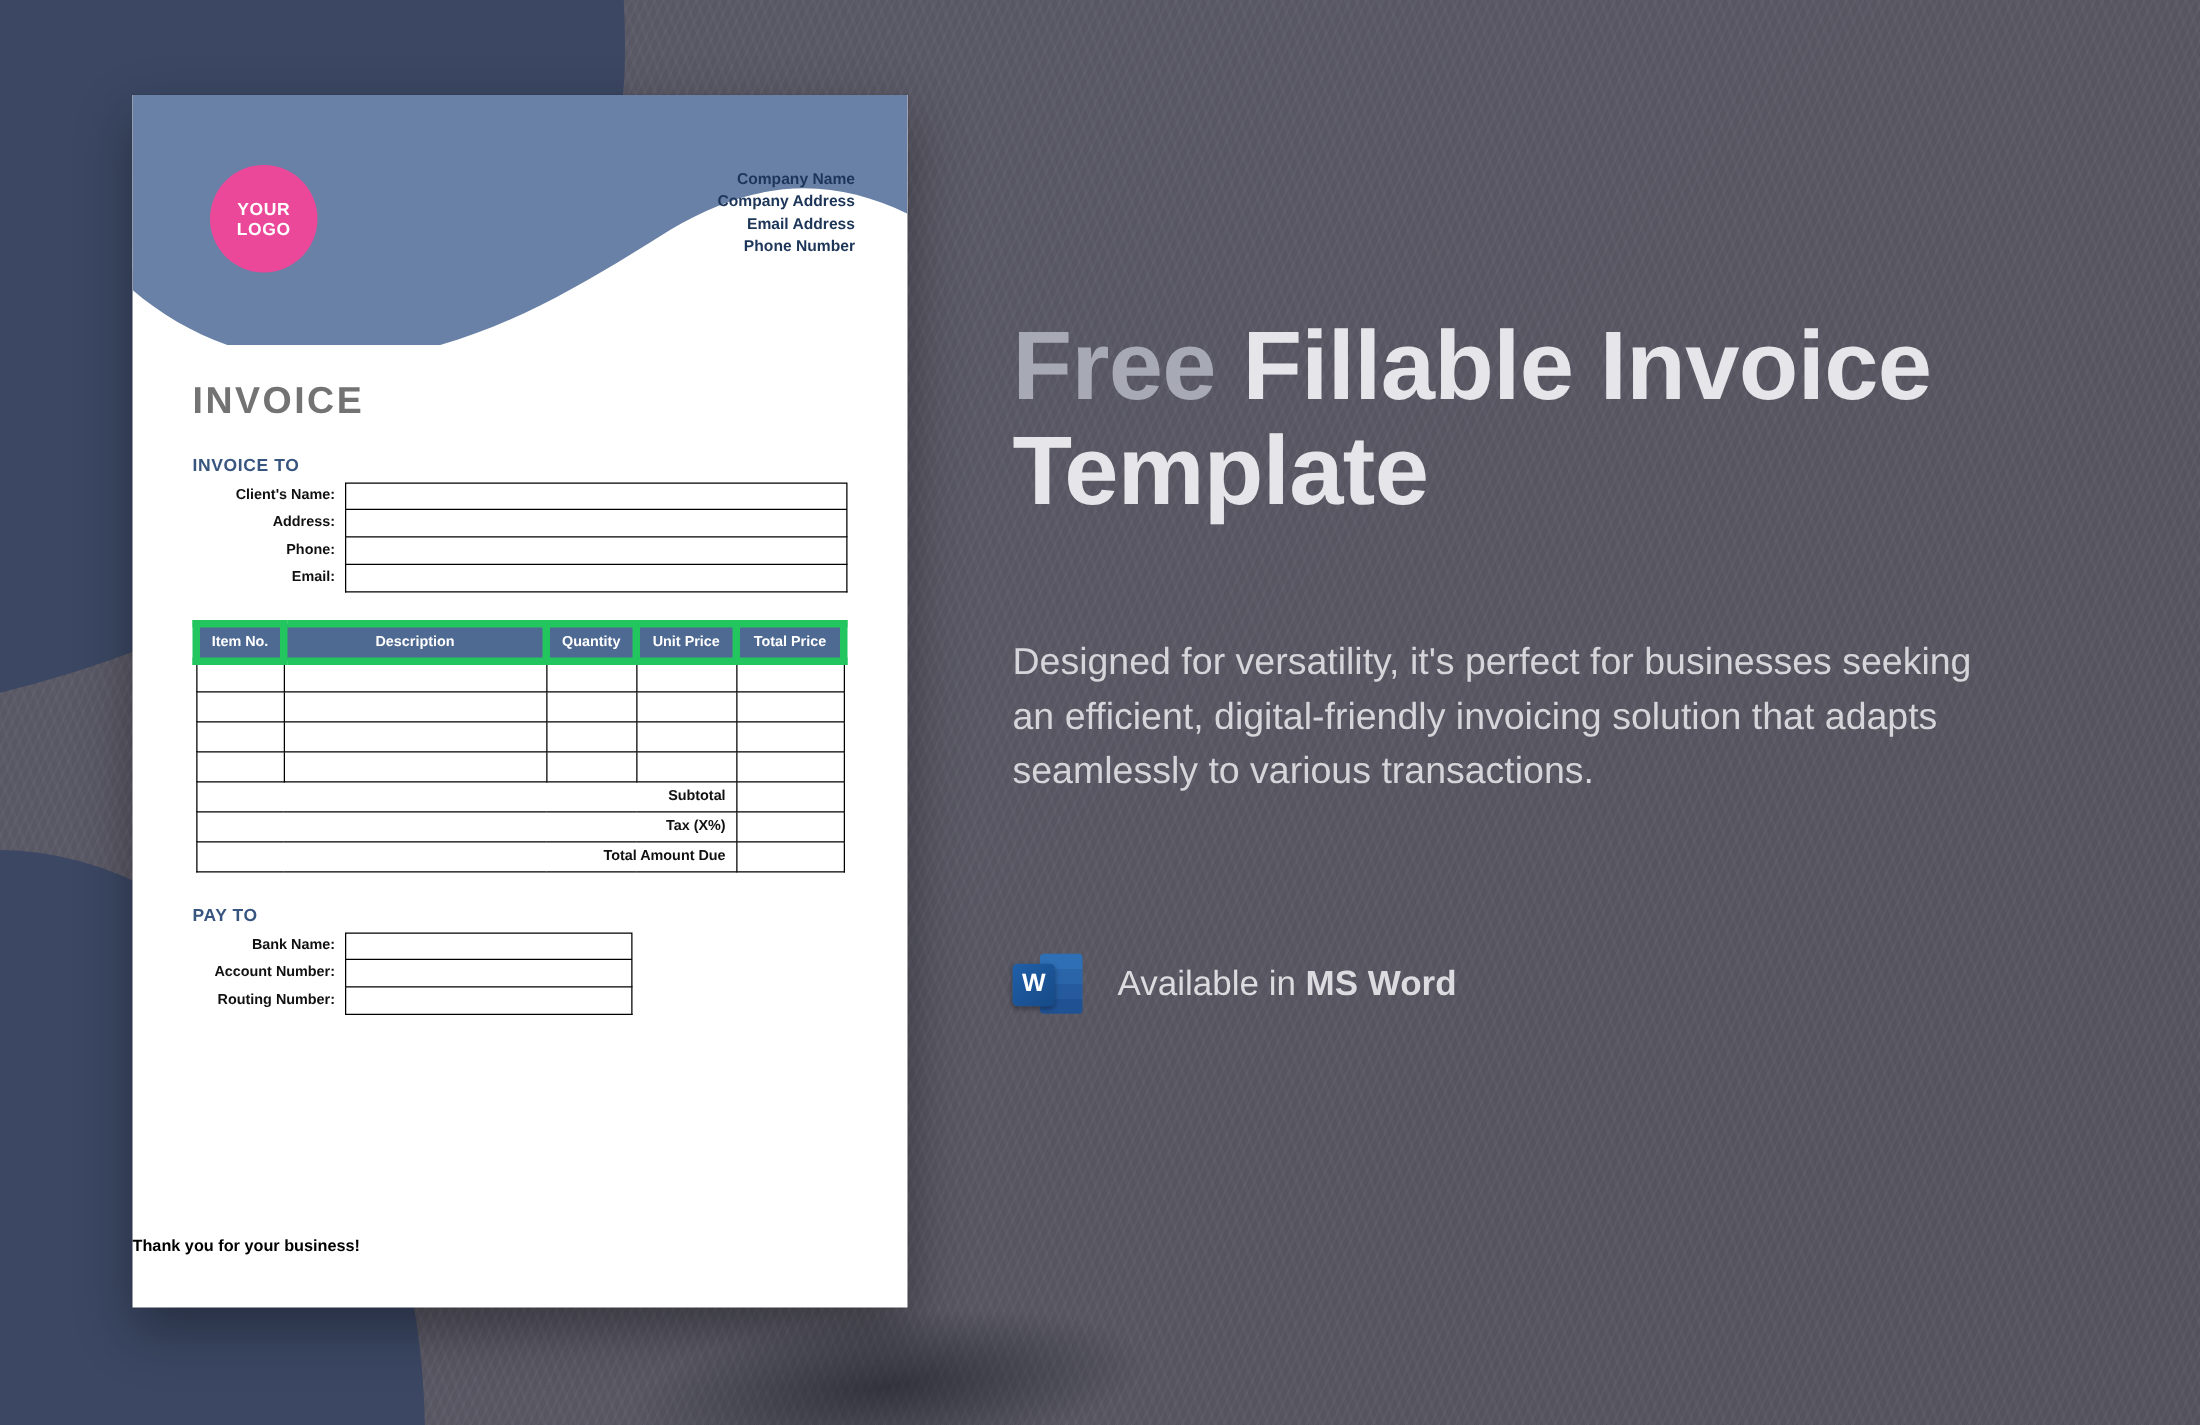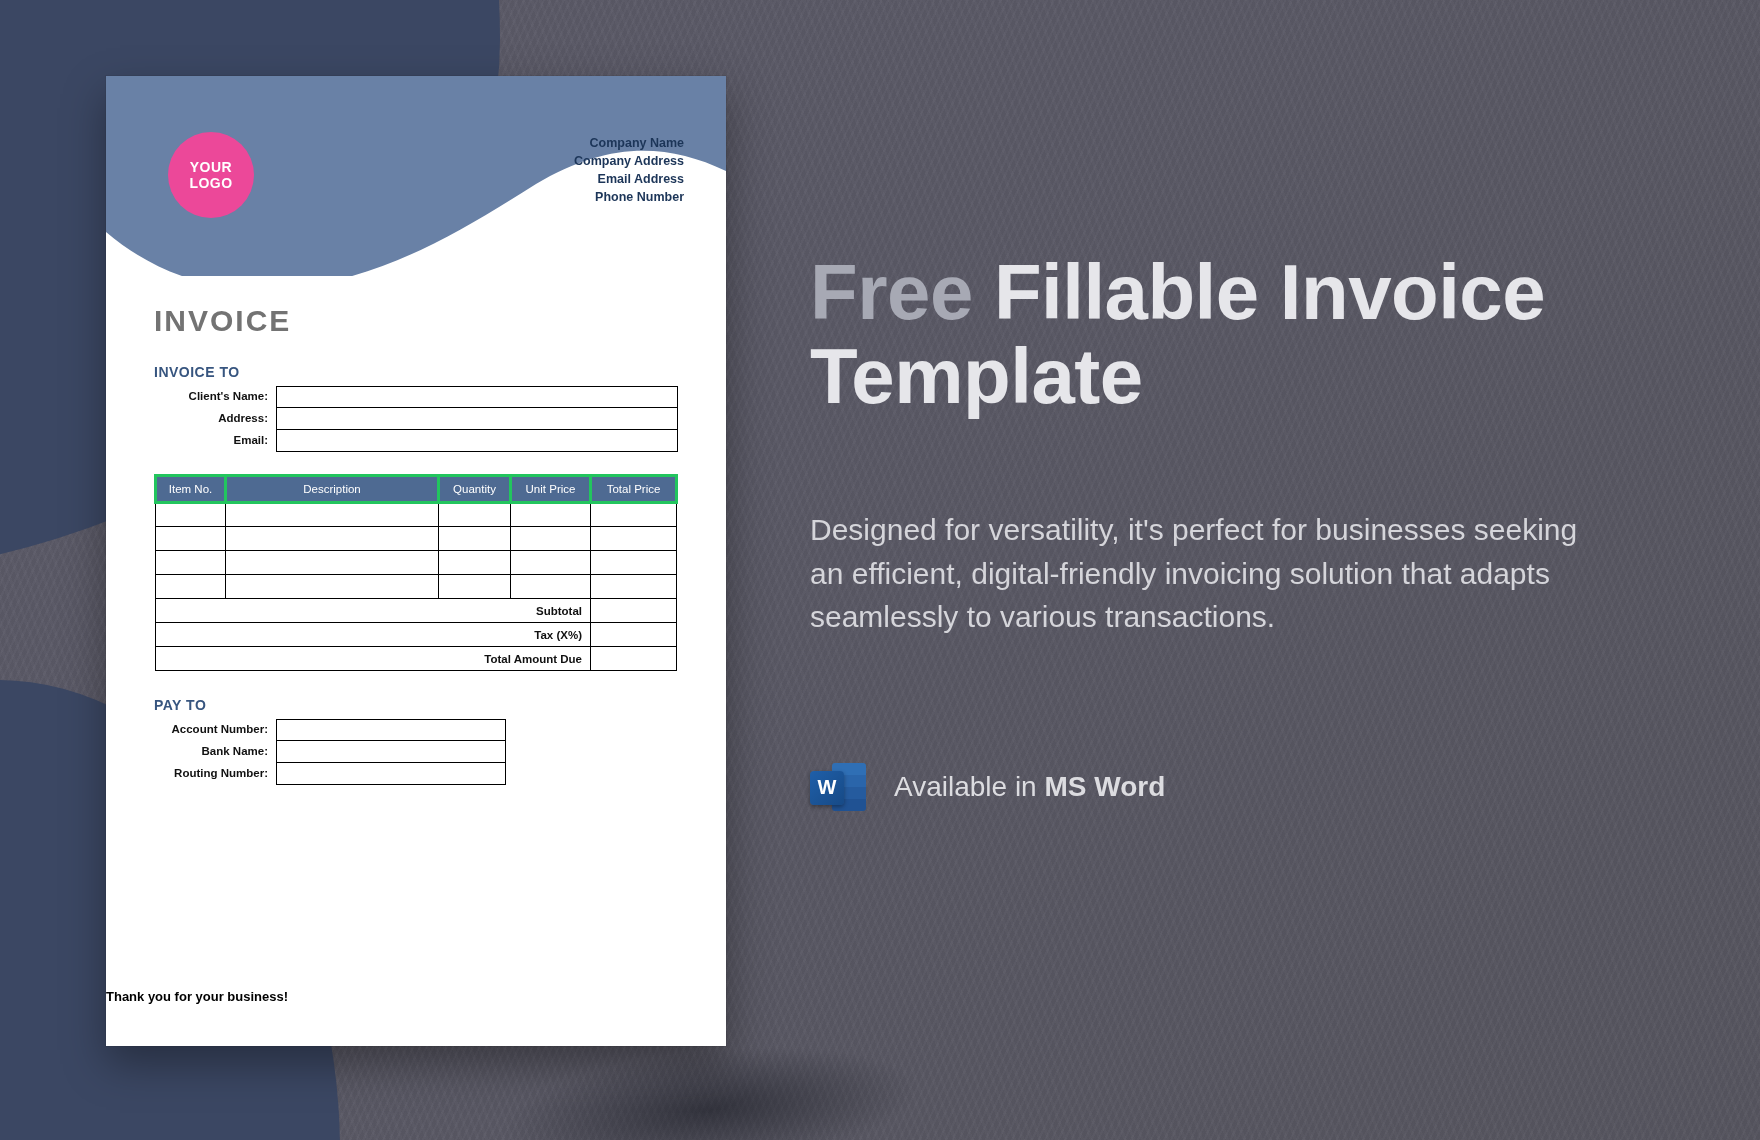--- a/index.html
+++ b/index.html
@@ -203,23 +203,23 @@
   
   table.items {
     width: 100%;
     border-collapse: collapse;
     margin-top: 22px;
     font-size: 11.5px;
   }
   table.items th {
     background: #4e6a92;
     color: #fff;
-    font-weight: 400;
+    font-weight: 700;
     padding: 6px 4px;
-    border: 3px solid #22c55e;
+    border: 6px solid #22c55e;
     text-align: center;
   }
   table.items td {
     border: 1px solid #000;
     height: 24px;
     padding: 0 4px;
   }
   .sum-row td.label {
     text-align: right;
     font-weight: 700;
@@ -291,20 +291,24 @@
         <div class="inv-title">INVOICE</div>
       </div>
 
       <div class="section-hdr">INVOICE TO</div>
       <div class="kv">
         <div class="lbl">Client's Name:</div>
         <div class="line"></div>
       </div>
       <div class="kv">
         <div class="lbl">Address:</div>
+        <div class="line"></div>
+      </div>
+      <div class="kv">
+        <div class="lbl">Phone:</div>
         <div class="line"></div>
       </div>
       <div class="kv">
         <div class="lbl">Email:</div>
         <div class="line"></div>
       </div>
 
       <table class="items">
         <colgroup>
           <col style="width:70px">
@@ -362,25 +366,25 @@
           <tr class="sum-row">
             <td class="label noleft" colspan="4">Total Amount Due</td>
             <td></td>
           </tr>
         </tbody>
       </table>
 
       <div class="payto">
         <div class="section-hdr">PAY TO</div>
         <div class="kv">
-          <div class="lbl">Account Number:</div>
+          <div class="lbl">Bank Name:</div>
           <div class="line"></div>
         </div>
         <div class="kv">
-          <div class="lbl">Bank Name:</div>
+          <div class="lbl">Account Number:</div>
           <div class="line"></div>
         </div>
         <div class="kv">
           <div class="lbl">Routing Number:</div>
           <div class="line"></div>
         </div>
       </div>
 
     </div>
 

